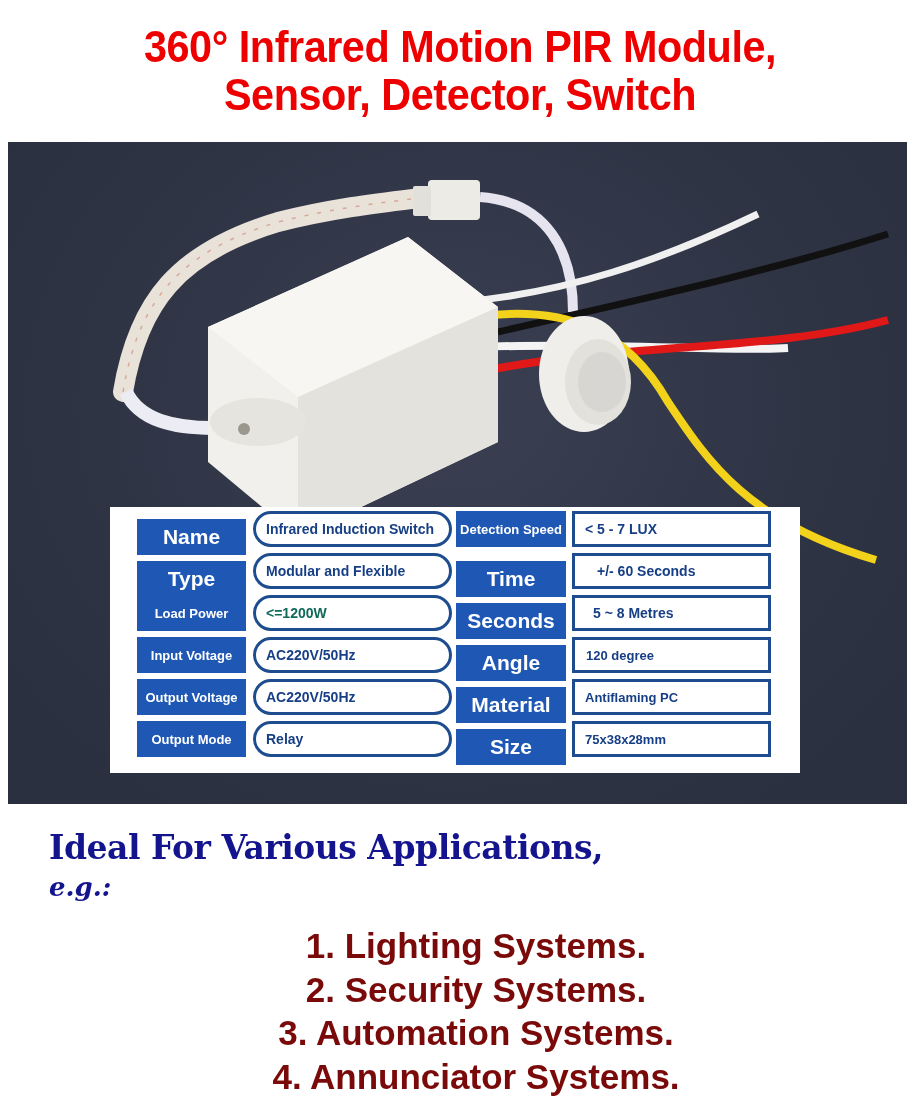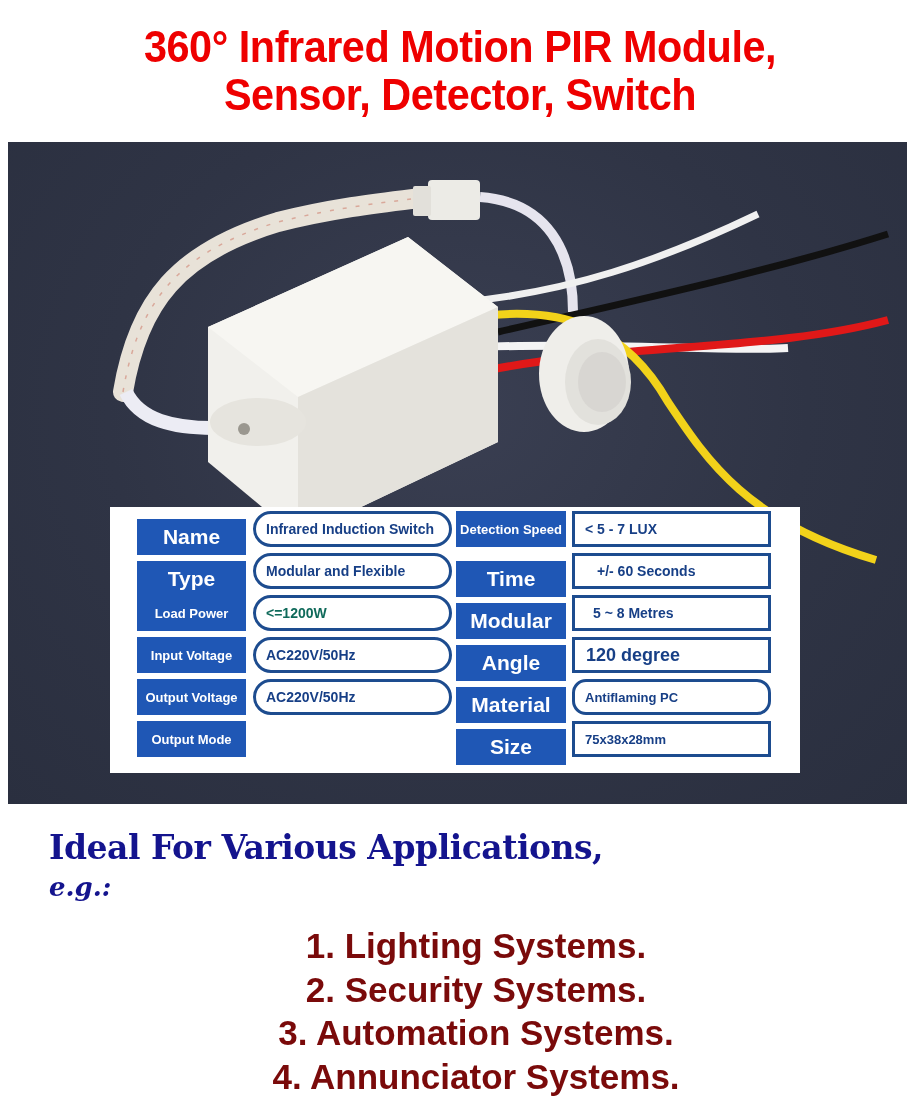--- a/index.html
+++ b/index.html
@@ -77,37 +77,38 @@
     </div>
     <div class="spec-row" style="top:46px;">
       <div class="cell lab lab1 big">Type</div>
       <div class="cell val val1">Modular and Flexible</div>
       <div class="cell lab lab2 big">Time</div>
       <div class="cell val val2" style="padding-left:22px;">+/- 60 Seconds</div>
     </div>
     <div class="spec-row" style="top:88px;">
       <div class="cell lab lab1 small">Load Power</div>
       <div class="cell val val1 green">&lt;=1200W</div>
-      <div class="cell lab lab2 big">Modular</div>
+      <div class="cell lab lab2 big">Seconds</div>
       <div class="cell val val2" style="padding-left:18px;text-align:center;">5 ~ 8 Metres</div>
     </div>
     <div class="spec-row" style="top:130px;">
       <div class="cell lab lab1 small">Input Voltage</div>
       <div class="cell val val1">AC220V/50Hz</div>
       <div class="cell lab lab2 big">Angle</div>
-      <div class="cell val val2" style="font-size:18px;padding-left:11px;">120 degree</div>
+      <div class="cell val val2" style="font-size:13px;padding-left:11px;">120 degree</div>
     </div>
     <div class="spec-row" style="top:172px;">
       <div class="cell lab lab1 small">Output Voltage</div>
       <div class="cell val val1">AC220V/50Hz</div>
       <div class="cell lab lab2 big">Material</div>
-      <div class="cell val val2" style="font-size:13px;border-radius:14px;">Antiflaming PC</div>
+      <div class="cell val val2" style="font-size:13px;">Antiflaming PC</div>
     </div>
     <div class="spec-row" style="top:214px;">
       <div class="cell lab lab1 small">Output Mode</div>
+      <div class="cell val val1">Relay</div>
       <div class="cell lab lab2 big">Size</div>
       <div class="cell val val2" style="font-size:13px;">75x38x28mm</div>
     </div>
   </div>
 </div>
 
 <div class="apps-heading">Ideal For Various Applications,</div>
 <div class="apps-eg">e.g.:</div>
 
 <ul class="app-list">

